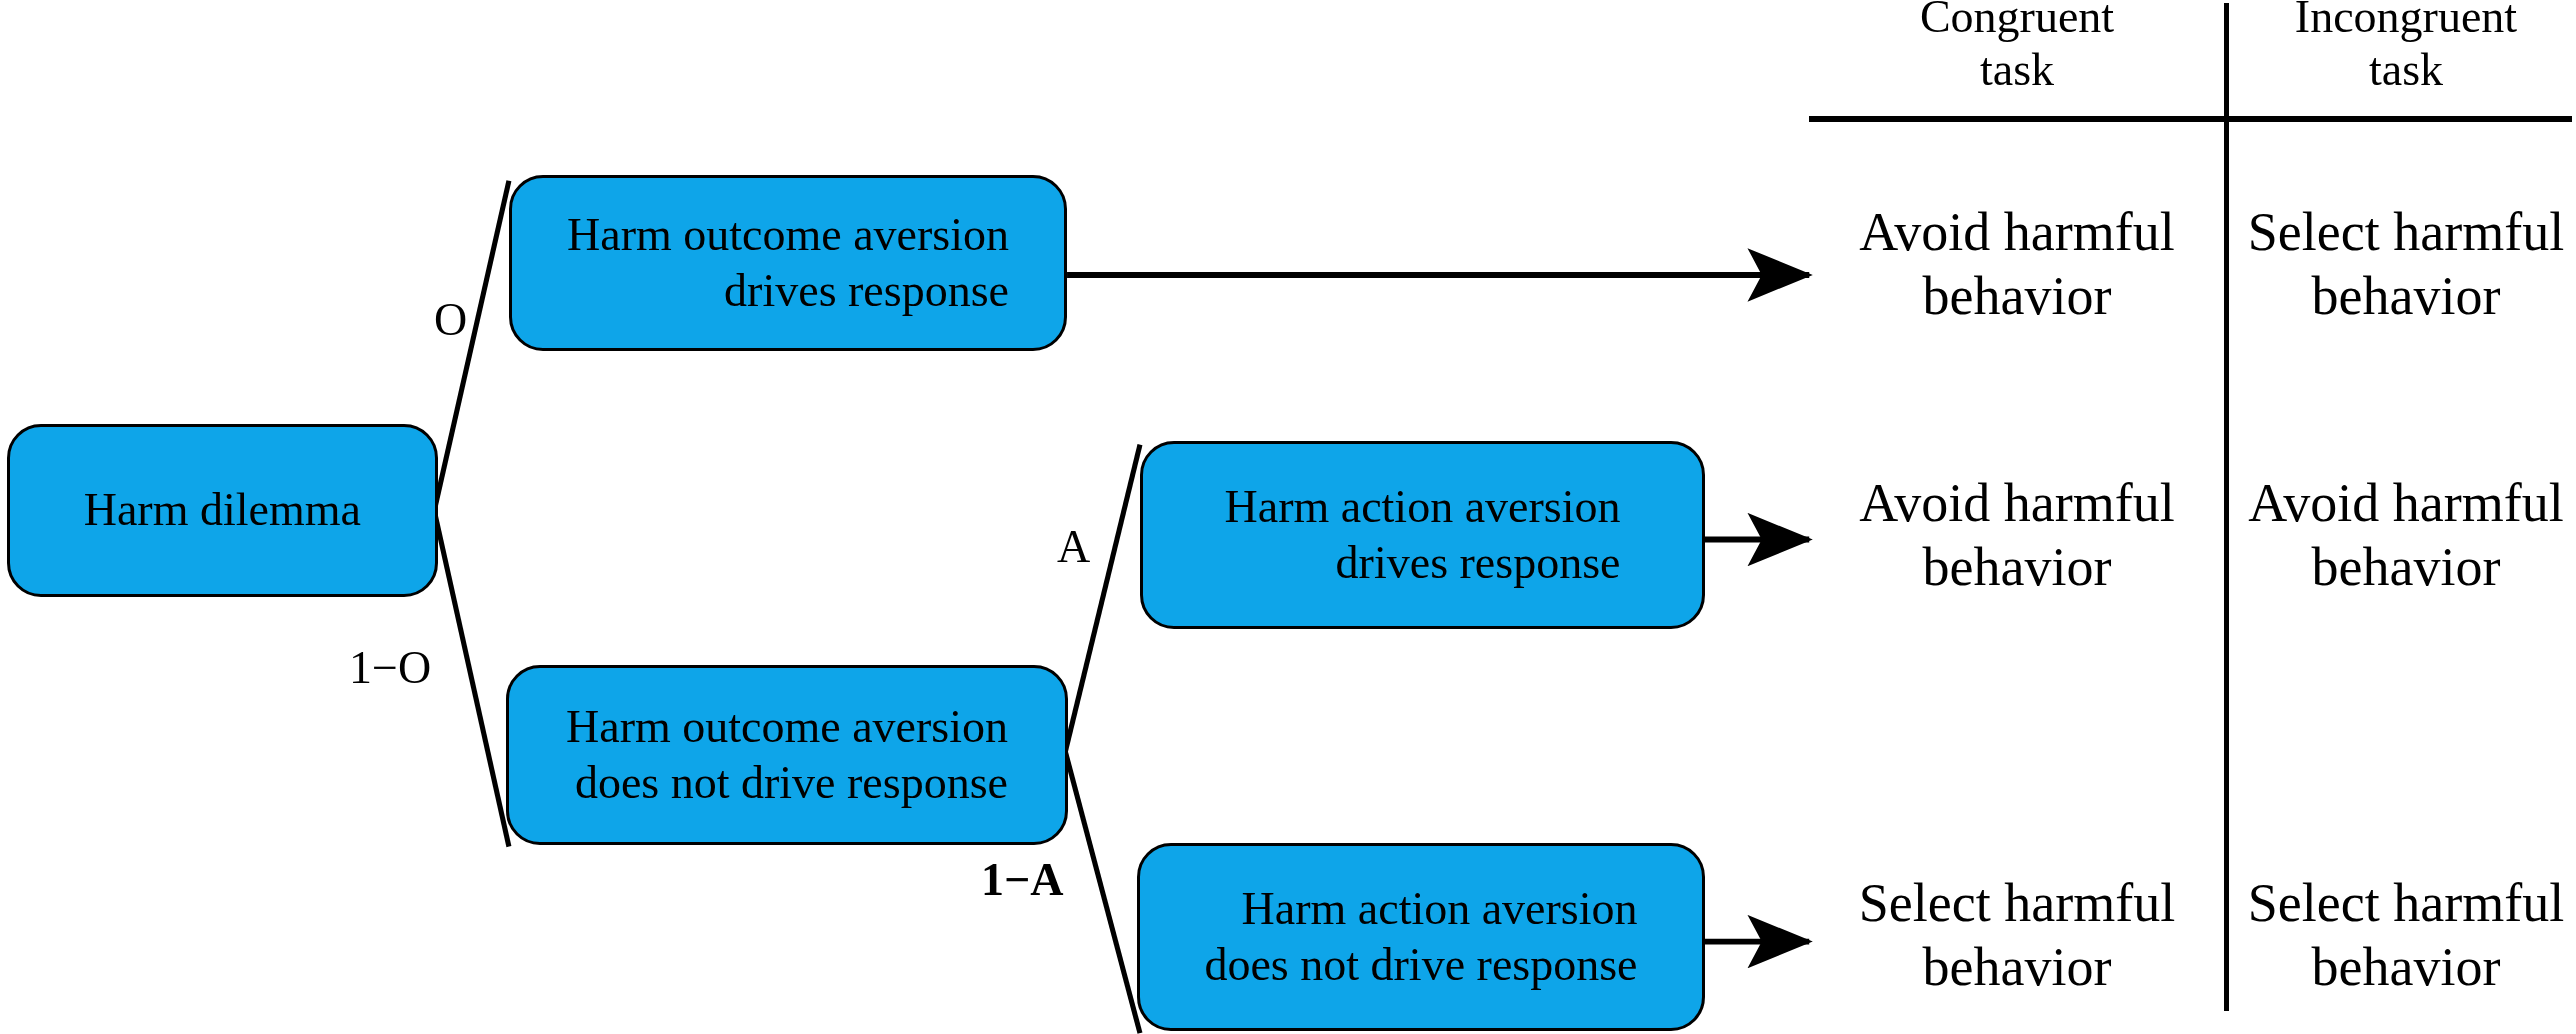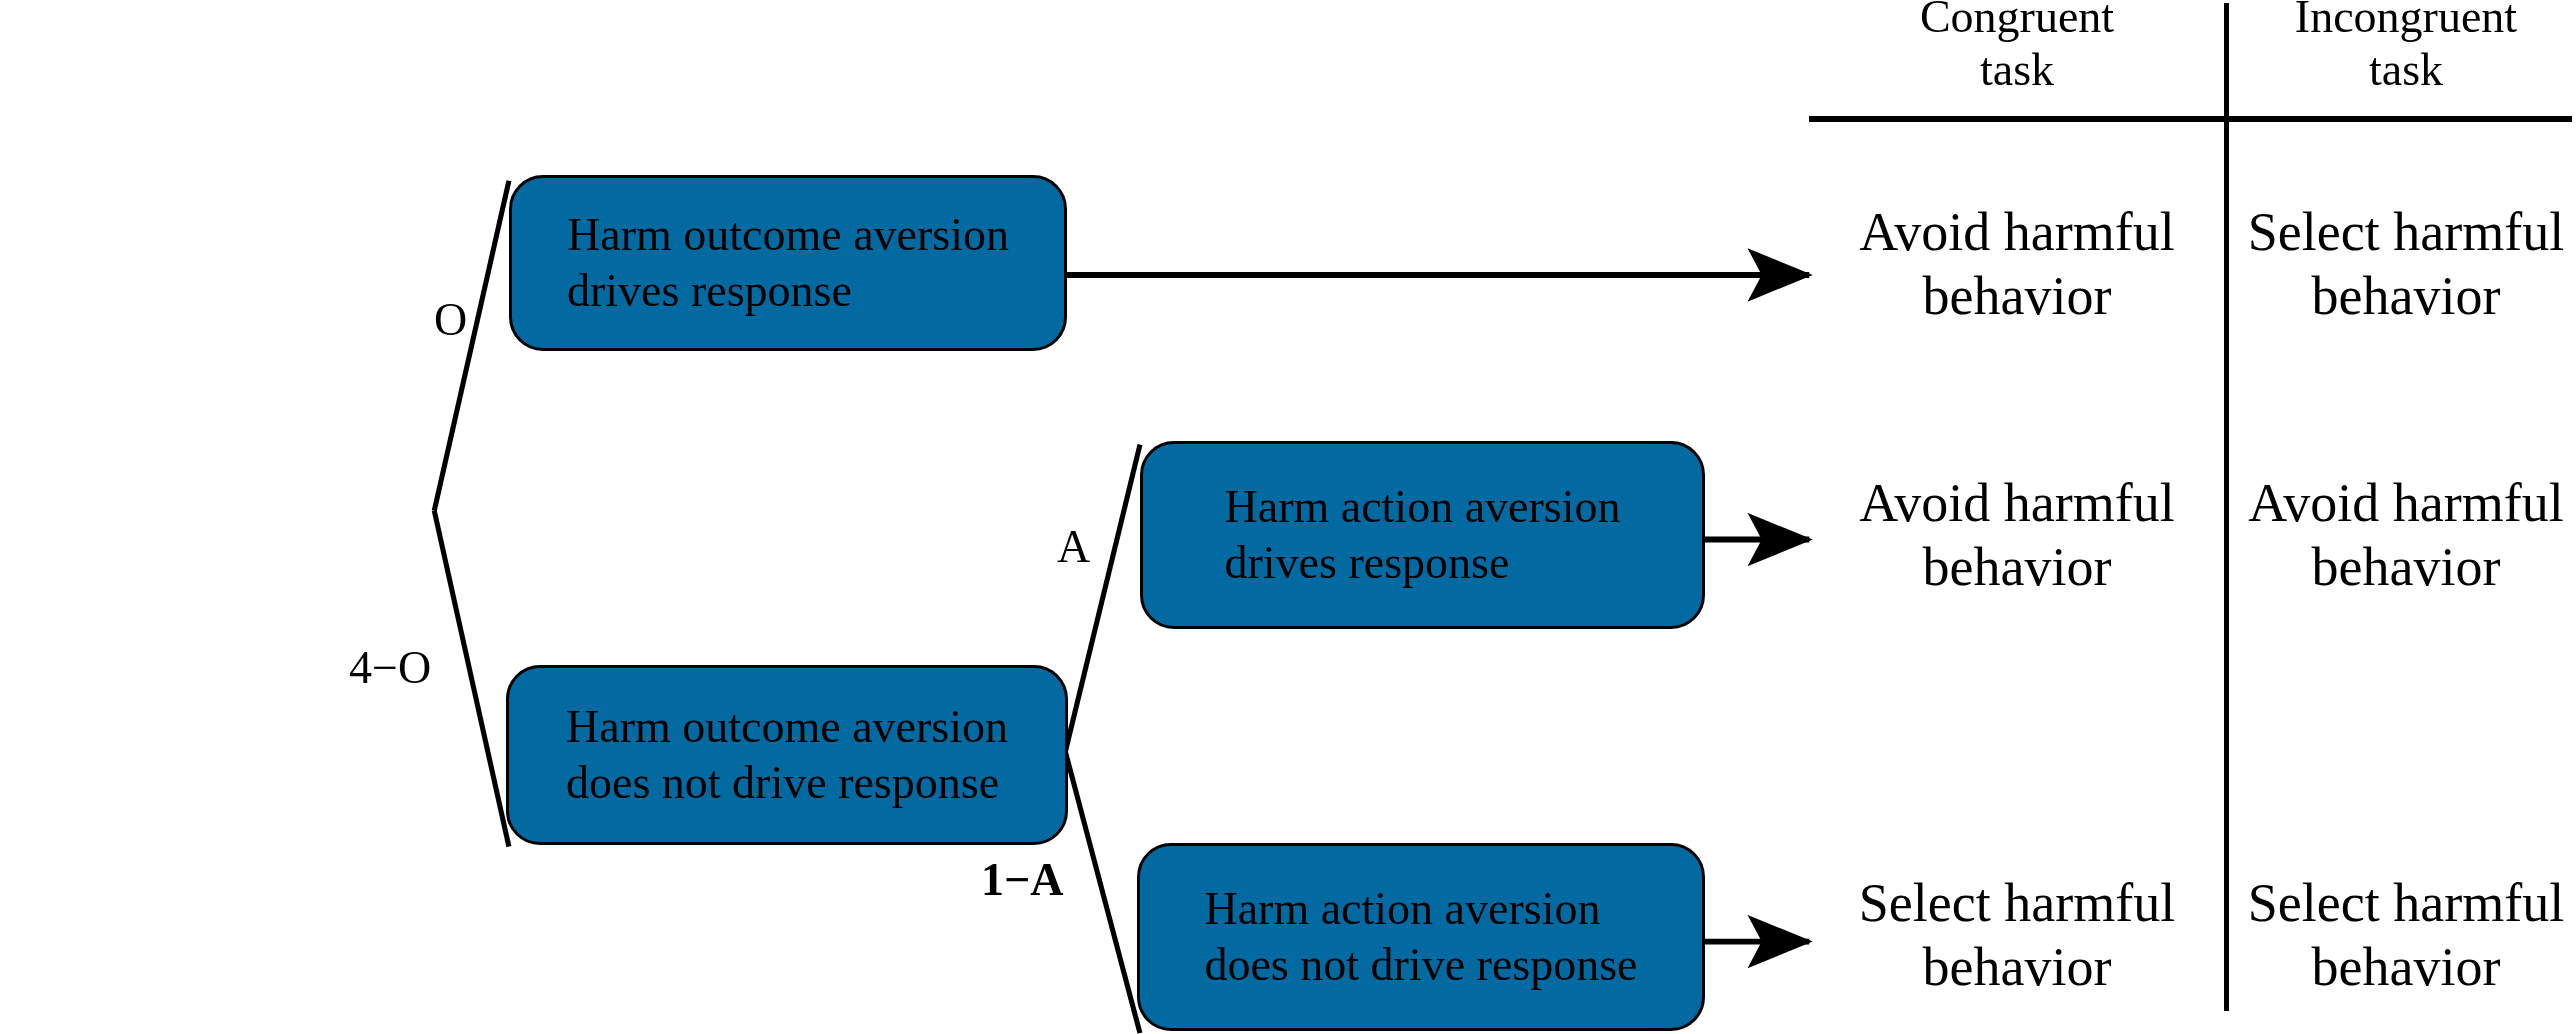--- a/index.html
+++ b/index.html
@@ -22,25 +22,25 @@
     top: 0;
     width: 2576px;
     height: 1035px;
     pointer-events: none;
   }
   .node {
     position: absolute;
     box-sizing: border-box;
     border: 3.4px solid #000000;
     border-radius: 34px;
-    background: #0369a1;
+    background: #0ea5e9;
     display: flex;
     align-items: center;
     justify-content: center;
-    text-align: left;
+    text-align: right;
     line-height: 1.22;
     font-size: 46px;
     padding: 0 15.3px;
   }
   .node-text {
     display: block;
     white-space: pre-line;
   }
   .branch-label {
     position: absolute;
@@ -89,20 +89,23 @@
     <line x1="1256" y1="886" x2="1344" y2="524" stroke="#000000" stroke-width="6"></line>
     <line x1="1256" y1="886" x2="1344" y2="1218" stroke="#000000" stroke-width="6"></line>
 
     <line x1="1258" y1="324" x2="2133" y2="324" stroke="#000000" stroke-width="7" marker-end="url(#arrowhead)"></line>
 
     <line x1="2008" y1="636" x2="2133" y2="636" stroke="#000000" stroke-width="7" marker-end="url(#arrowhead)"></line>
 
     <line x1="2008" y1="1110" x2="2133" y2="1110" stroke="#000000" stroke-width="7" marker-end="url(#arrowhead)"></line>
   </svg>
 
+  <div class="node" style="left:6.8px; top:424px; width:431px; height:173px;">
+    <span class="node-text">Harm dilemma</span>
+  </div>
 
   <div class="node" style="left:509px; top:175px; width:558px; height:176px;">
     <span class="node-text">Harm outcome aversion
 drives response</span>
   </div>
 
   <div class="node" style="left:506px; top:665px; width:562px; height:180px;">
     <span class="node-text">Harm outcome aversion
 does not drive response</span>
   </div>
@@ -112,21 +115,21 @@
 drives response</span>
   </div>
 
   <div class="node" style="left:1137px; top:843px; width:568px; height:188px;">
     <span class="node-text">Harm action aversion
 does not drive response</span>
   </div>
 
   <div class="branch-label" style="left:434px; top:297px;">O</div>
 
-  <div class="branch-label" style="left:349px; top:645px;">4−O</div>
+  <div class="branch-label" style="left:349px; top:645px;">1−O</div>
 
   <div class="branch-label" style="left:1057px; top:524px;">A</div>
 
   <div class="branch-label" style="left:981px; top:857px;font-weight:bold;">1−A</div>
 
   <div class="col-head" style="left:1809px; top:-10.2px; width:416px;">Congruent
 task</div>
 
   <div class="col-head" style="left:2240px; top:-10.2px; width:332px;">Incongruent
 task</div>

